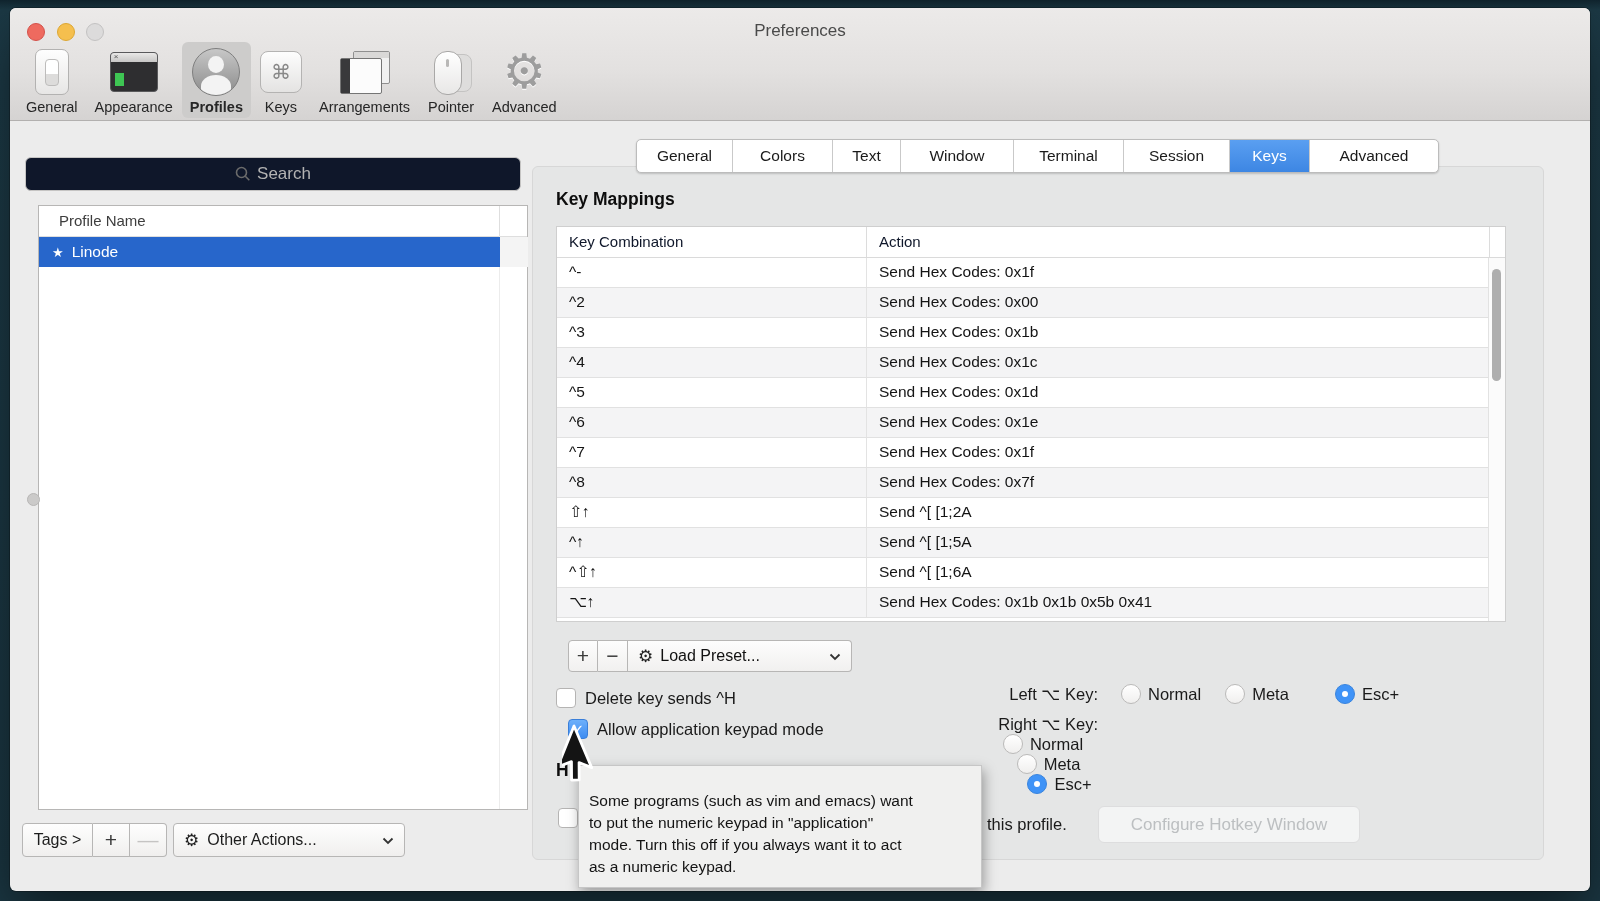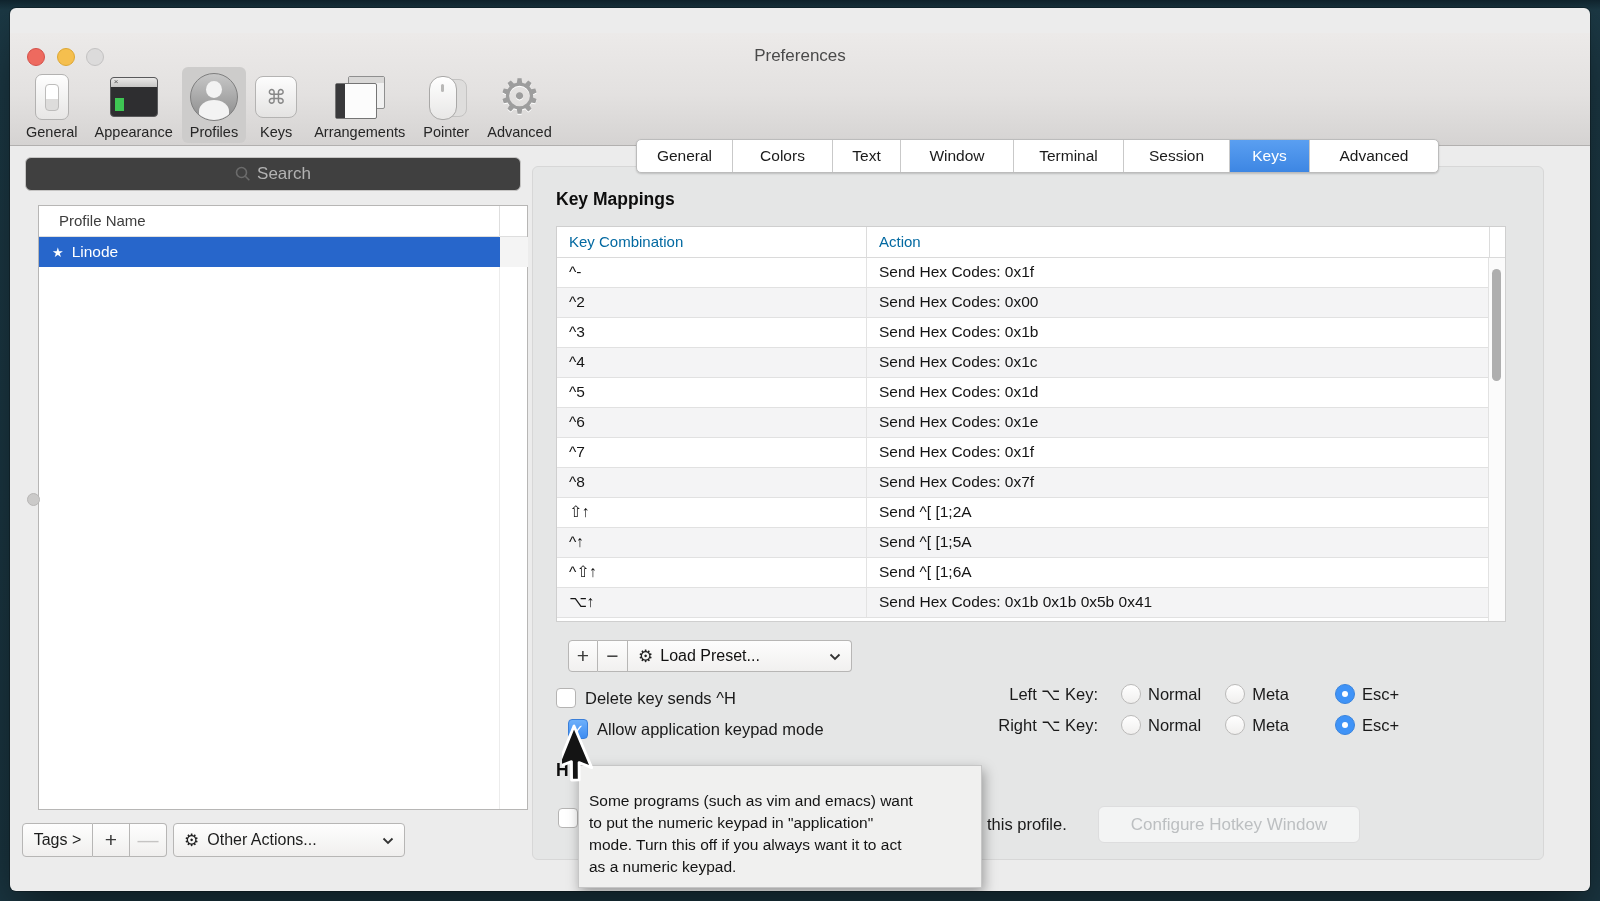--- a/index.html
+++ b/index.html
@@ -12,30 +12,29 @@
   .window{
     position:absolute;left:10px;top:8px;width:1580px;height:883px;
     background:#ececec;border-radius:6px;overflow:hidden;
     box-shadow:0 22px 60px rgba(0,0,0,.55),0 0 0 1px rgba(0,0,0,.25);
   }
   
   .titlebar{
     position:absolute;left:0;top:0;right:0;height:112px;
     background:linear-gradient(180deg,#eceae9 0%,#e3e1e0 55%,#d5d3d2 100%);
     border-bottom:1px solid #b2b0af;
-    margin-top:25px;
   }
   .traffic{position:absolute;top:15px;width:18px;height:18px;border-radius:50%;box-sizing:border-box;}
   .t-red{left:17px;background:#ee6a5f;border:1px solid #d4514a;}
   .t-yellow{left:47px;background:#f5bf4e;border:1px solid #dda733;}
   .t-gray{left:76px;background:#dcdbdb;border:1px solid #c3c2c2;}
   .window-title{position:absolute;top:13px;left:0;right:0;text-align:center;font-size:17px;color:#4a4a4a;}
   .toolbar{position:absolute;left:8px;top:34px;display:flex;align-items:flex-end;}
   .tb-item{display:flex;flex-direction:column;align-items:center;padding:5px 8px 3px;border-radius:6px;margin-right:1px;}
-  .tb-item.selected{background:#cdcccb;}
+  .tb-item.selected{background:#cdcccb;font-weight:bold;}
   .tb-icon{height:50px;display:flex;align-items:center;justify-content:center;}
   .tb-label{font-size:14.5px;color:#262626;margin-top:2px;white-space:nowrap;}
   
   .icon-general{width:32px;height:44px;border-radius:7px;border:1px solid #b3b2b1;background:linear-gradient(#fefefe,#e7e6e5);position:relative;}
   .icon-general::before{content:"";position:absolute;left:9px;top:9px;width:12px;height:25px;border:1px solid #bdbcbb;border-radius:4px;background:linear-gradient(#ffffff 0 55%,#dddcdb 55%);}
   .icon-appearance{width:46px;height:38px;border-radius:4px;background:#2e2e30;border:1px solid #59595b;position:relative;overflow:hidden;}
   .icon-appearance::before{content:"\00d7";position:absolute;left:0;top:0;right:0;height:9px;background:linear-gradient(#e9e8e7,#c7c6c5);font-size:8px;line-height:8px;color:#555;padding-left:3px;box-sizing:border-box;}
   .icon-appearance::after{content:"";position:absolute;left:4px;bottom:5px;width:9px;height:13px;background:#3ec553;}
   .icon-profiles{width:46px;height:46px;border-radius:50%;background:linear-gradient(#c7c7c7,#8b8b8b);border:1px solid #7e7e7e;position:relative;overflow:hidden;}
   .icon-profiles::before{content:"";position:absolute;left:15px;top:7px;width:16px;height:17px;border-radius:50%;background:#f3f3f3;}
@@ -56,21 +55,21 @@
   .tabbar{position:absolute;left:626px;top:131px;height:32px;display:flex;background:#fff;border:1px solid #bcbcbc;border-radius:5px;box-shadow:0 1px 2px rgba(0,0,0,.18);z-index:5;overflow:hidden;}
   .tab{display:flex;align-items:center;justify-content:center;font-size:15.5px;color:#1a1a1a;border-right:1px solid #c9c9c9;box-sizing:border-box;cursor:default;}
   .tab:last-child{border-right:none;}
   .tab.selected{background:linear-gradient(#5a9ff1,#3d86e3);color:#fff;}
   .tab:nth-child(1){width:96px}.tab:nth-child(2){width:100px}.tab:nth-child(3){width:68px}
   .tab:nth-child(4){width:113px}.tab:nth-child(5){width:110px}.tab:nth-child(6){width:106px}
   .tab:nth-child(7){width:80px}.tab:nth-child(8){width:128px}
   .km-heading{position:absolute;left:546px;top:181px;font-size:17.5px;font-weight:bold;color:#0d0d0d;z-index:2;}
   
   .km-table{position:absolute;left:546px;top:218px;width:950px;height:396px;background:#fff;border:1px solid #cfcfcf;box-sizing:border-box;overflow:hidden;}
-  .km-header{position:absolute;left:0;top:0;right:0;height:30px;display:flex;font-size:15px;color:#0369a1;border-bottom:1px solid #dadada;background:#fff;}
+  .km-header{position:absolute;left:0;top:0;right:0;height:30px;display:flex;font-size:15px;color:#0f172a;border-bottom:1px solid #dadada;background:#fff;}
   .km-h-key{width:310px;box-sizing:border-box;padding-left:12px;line-height:29px;border-right:1px solid #dcdcdc;}
   .km-h-action{flex:1;padding-left:12px;line-height:29px;border-right:1px solid #dcdcdc;}
   .km-h-scroll{width:15px;}
   .km-rows{position:absolute;left:0;top:31px;right:16px;bottom:0;overflow:hidden;}
   .km-row{height:30px;display:flex;font-size:15.5px;color:#141414;border-bottom:1px solid #e1e1e1;box-sizing:border-box;background:#fff;}
   .km-row:nth-child(even){background:#f4f4f5;}
   .km-cell-key{width:310px;box-sizing:border-box;padding-left:12px;line-height:28px;border-right:1px solid #e3e3e3;}
   .km-cell-action{flex:1;padding-left:12px;line-height:28px;}
   .km-scroll{position:absolute;top:31px;right:0;bottom:0;width:16px;border-left:1px solid #e2e2e2;background:#fbfbfb;}
   .km-thumb{position:absolute;left:3px;top:11px;width:9px;height:112px;border-radius:5px;background:#aeaeae;}
@@ -97,21 +96,21 @@
   
   .hotkey-clip{position:absolute;left:546px;top:752px;font-size:17.5px;font-weight:bold;color:#0d0d0d;z-index:1;}
   .hotkey-cb{position:absolute;left:548px;top:800px;z-index:1;}
   .hotkey-text{position:absolute;left:977px;top:807px;font-size:16.5px;color:#1a1a1a;z-index:1;}
   .configure-btn{position:absolute;left:1088px;top:798px;width:260px;height:35px;border-radius:6px;background:rgba(255,255,255,.55);border:1px solid #ddddde;color:#bcbfc1;font-size:17px;display:flex;align-items:center;justify-content:center;z-index:1;}
   
   .tooltip{position:absolute;left:568px;top:757px;width:404px;box-sizing:border-box;padding:24px 10px 9px;background:#f0f0ef;border:1px solid #c6c6c6;box-shadow:2px 5px 12px rgba(0,0,0,.35);z-index:8;}
   .tooltip .tl{font-size:15.5px;line-height:22px;color:#141414;white-space:nowrap;}
   .cursor-svg{position:absolute;left:552px;top:712px;z-index:9;}
   
-  .search-field{position:absolute;left:15px;top:149px;width:496px;height:34px;box-sizing:border-box;background:#404040;border:1px solid #c5c4c3;border-radius:6px;display:flex;align-items:center;justify-content:center;}
+  .search-field{position:absolute;left:15px;top:149px;width:496px;height:34px;box-sizing:border-box;background:#0f172a;border:1px solid #c5c4c3;border-radius:6px;display:flex;align-items:center;justify-content:center;}
   .search-ph{display:flex;align-items:center;color:#b3b3b3;font-size:17px;}
   .search-ph svg{margin-right:6px;}
   .profile-list{position:absolute;left:28px;top:197px;width:490px;height:605px;box-sizing:border-box;background:#fff;border:1px solid #b7b6b5;}
   .pl-header{height:30px;border-bottom:1px solid #dedede;font-size:15px;color:#3d3d3d;line-height:29px;padding-left:20px;position:relative;}
   .pl-colsep{position:absolute;left:460px;top:0;bottom:0;width:1px;background:#ececec;}
   .pl-colsep.hdr{background:#dedede;height:30px;bottom:auto;}
   .pl-row-selected{position:absolute;left:0;top:31px;width:461px;height:30px;background:#2766cb;color:#fff;display:flex;align-items:center;padding-left:13px;box-sizing:border-box;font-size:15.5px;}
   .pl-row-selected .star{font-size:13px;margin-right:8px;}
   .pl-row-cell2{position:absolute;left:461px;top:31px;width:28px;height:30px;background:#f4f4f4;}
   .bottom-controls{position:absolute;left:12px;top:815px;display:flex;align-items:center;height:34px;}
@@ -333,21 +332,21 @@
       </div>
     <div class="radio-item gap-b">
         <div class="radio"></div>
         <span>Meta</span>
       </div>
     <div class="radio-item gap-c">
         <div class="radio selected"></div>
         <span>Esc+</span>
       </div>
   </div>
-  <div class="radio-row" style="left:955px;top:707px;">
+  <div class="radio-row" style="left:955px;top:707px;flex-direction:column;">
     <div class="radio-caption">Right ⌥ Key:</div>
     <div class="radio-item gap-a">
         <div class="radio"></div>
         <span>Normal</span>
       </div>
     <div class="radio-item gap-b">
         <div class="radio"></div>
         <span>Meta</span>
       </div>
     <div class="radio-item gap-c">

